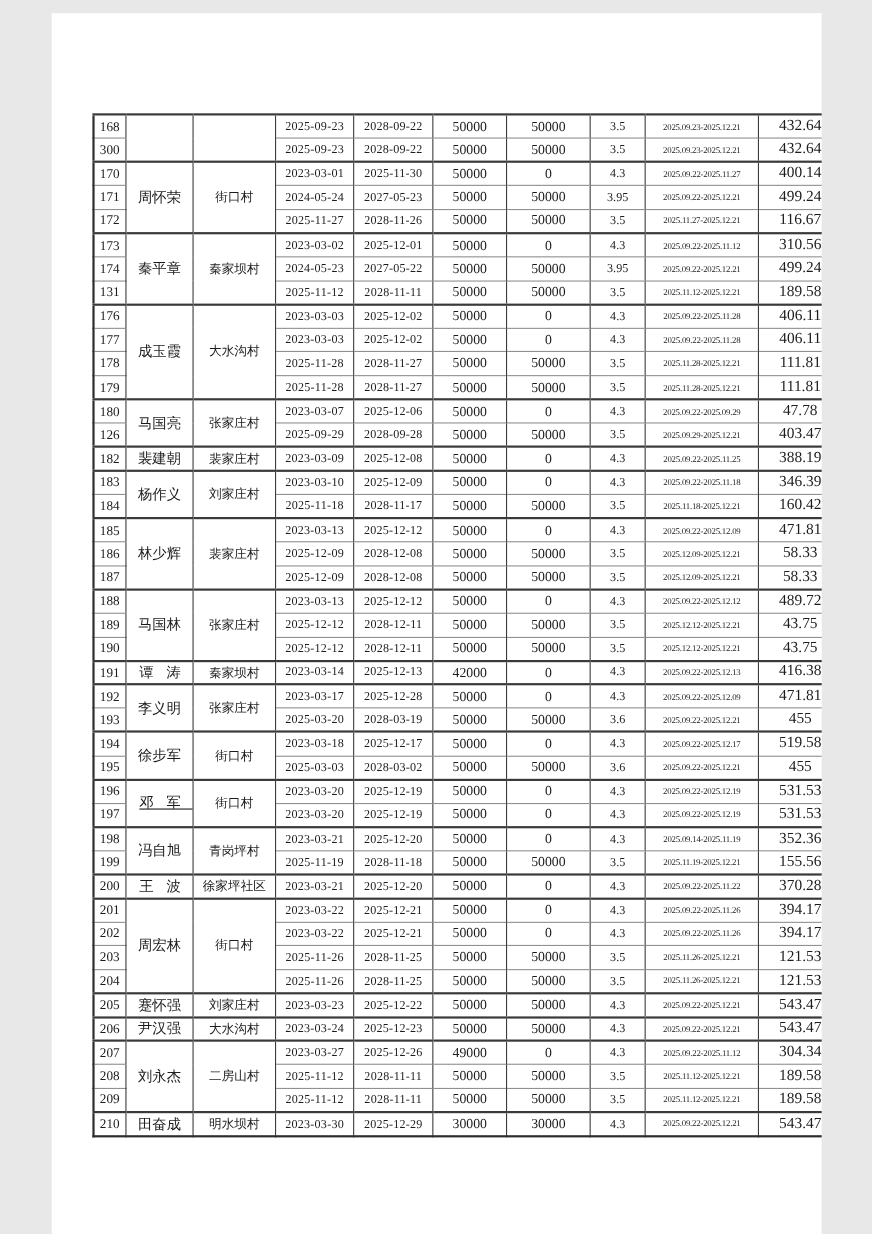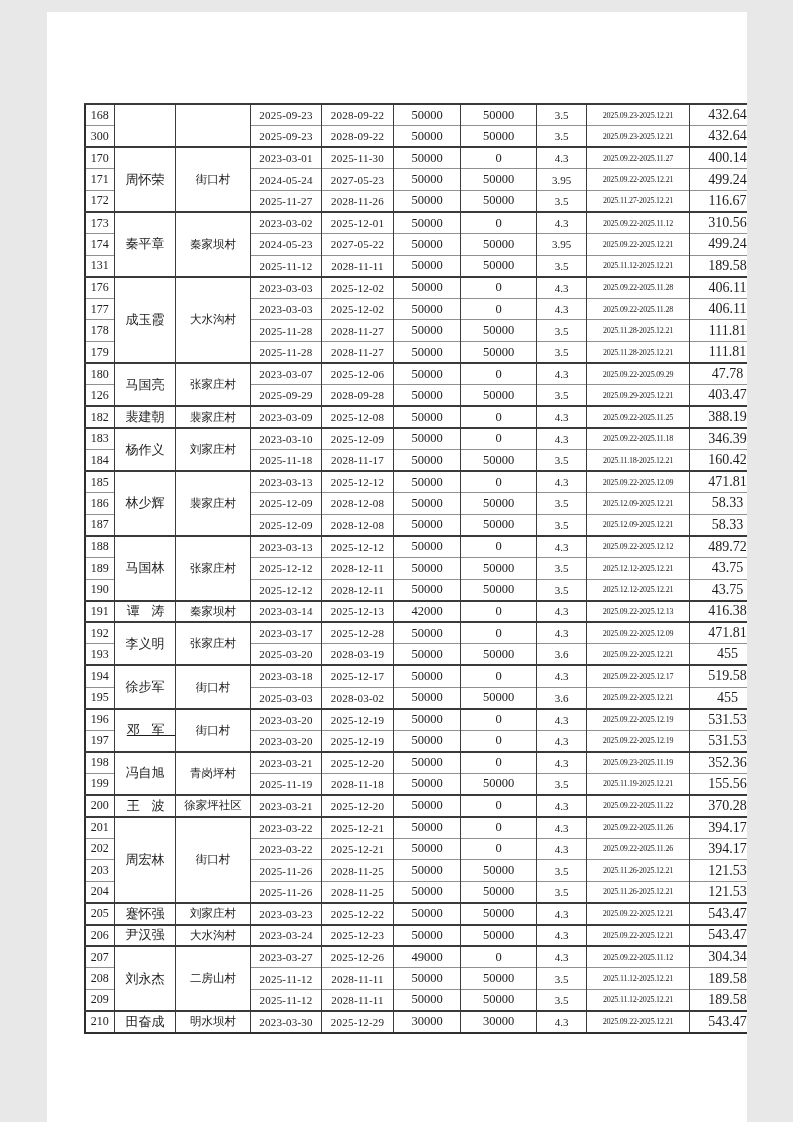--- a/index.html
+++ b/index.html
@@ -401,21 +401,21 @@
         </tr>
         <tr class="g-start">
           <td class="c-no">198</td>
           <td class="c-name" rowspan="2">冯自旭</td>
           <td class="c-village" rowspan="2">青岗坪村</td>
           <td class="c-date">2023-03-21</td>
           <td class="c-date">2025-12-20</td>
           <td class="c-amt">50000</td>
           <td class="c-amt">0</td>
           <td class="c-rate">4.3</td>
-          <td class="c-period">2025.09.23-2025.11.19</td>
+          <td class="c-period">2025.09.14-2025.11.19</td>
           <td class="c-value">352.36</td>
           <td class="c-remark" rowspan="2"></td>
         </tr>
         <tr class="g-inner">
           <td class="c-no">199</td>
           <td class="c-date">2025-11-19</td>
           <td class="c-date">2028-11-18</td>
           <td class="c-amt">50000</td>
           <td class="c-amt">50000</td>
           <td class="c-rate">3.5</td>

